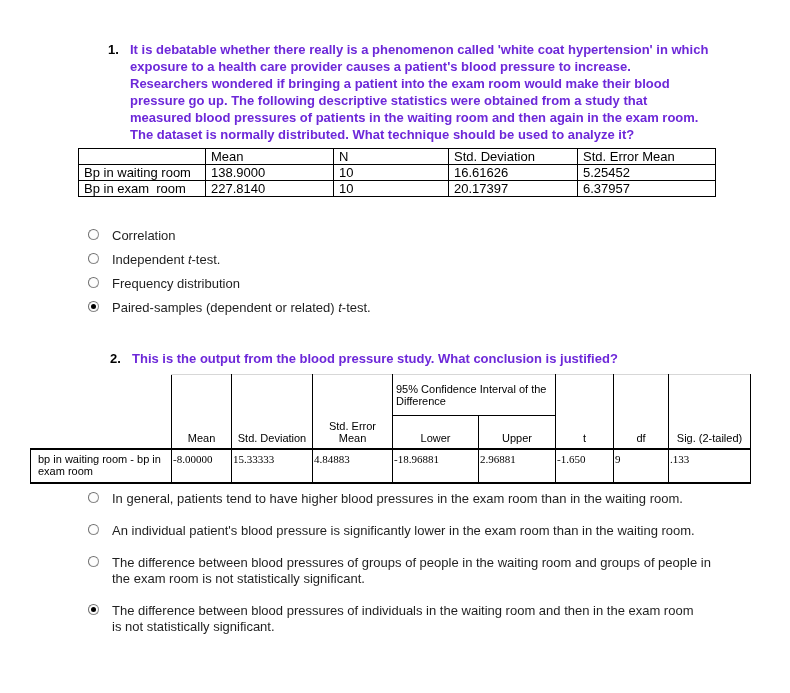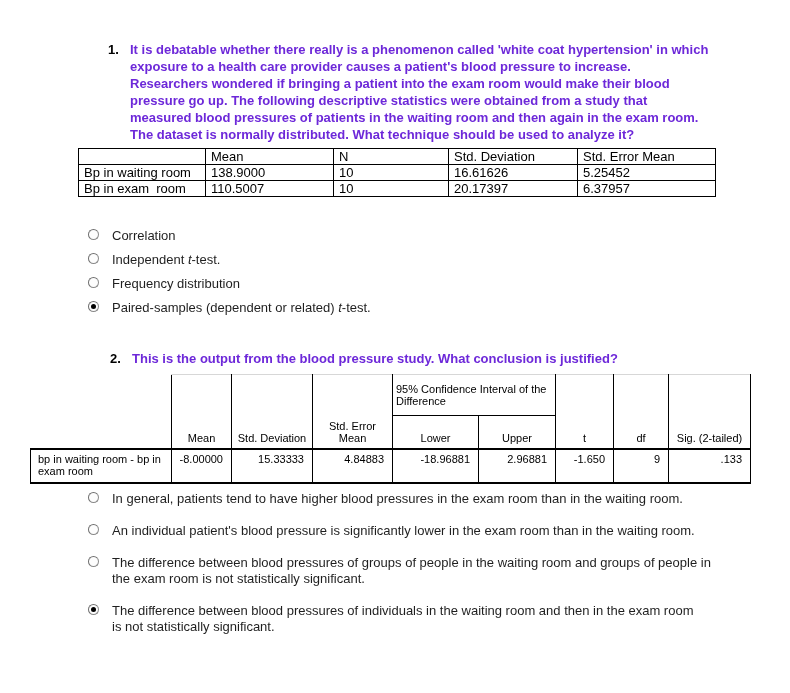--- a/index.html
+++ b/index.html
@@ -34,21 +34,21 @@
     border-bottom:1px solid #000;vertical-align:middle;
     padding:2px 3px;line-height:12px;height:36px;
   }
   table.t2 .h2 td{height:26px;}
   table.t2 .drow td{
     border-top:2px solid #000;border-bottom:2px solid #000;
     border-left:1px solid #000;border-right:1px solid #000;
     height:28px;vertical-align:top;padding-top:3px;line-height:12px;
   }
   table.t2 .dlbl{text-align:left;padding-left:7px;padding-right:4px;}
-  table.t2 .num{text-align:right;padding-right:8px;}
+  table.t2 .num{text-align:left;padding-right:8px;font-family:Liberation Serif, serif;}
 
   
   .opt{display:flex;align-items:flex-start;font-size:13px;line-height:16px;}
   .q1opts .opt{margin-bottom:9px;line-height:15px;}
   .q2opts .opt{margin-bottom:16px;}
   .radio{
     flex:0 0 11px;width:11px;height:11px;border-radius:50%;
     border:1px solid #8a8a8a;border-top-color:#6f6f6f;border-left-color:#6f6f6f;
     background:#fdfdfd;margin-top:1px;margin-right:13px;position:relative;
     box-sizing:border-box;
@@ -87,21 +87,21 @@
     </tr>
     <tr>
       <td>Bp in waiting room</td>
       <td>138.9000</td>
       <td>10</td>
       <td>16.61626</td>
       <td>5.25452</td>
     </tr>
     <tr>
       <td>Bp in exam  room</td>
-      <td>110.5007</td>
+      <td>227.8140</td>
       <td>10</td>
       <td>20.17397</td>
       <td>6.37957</td>
     </tr>
   </tbody>
     </table>
 </div>
 
 <div class="abs q1opts" style="left:88px;top:228px;width:640px;">
   <div class="opt">

